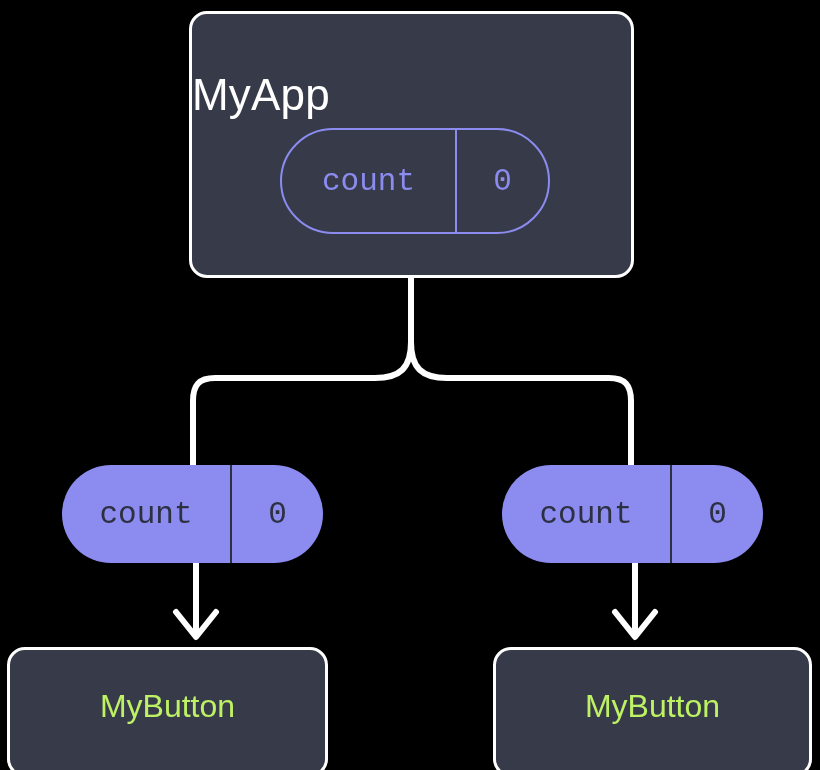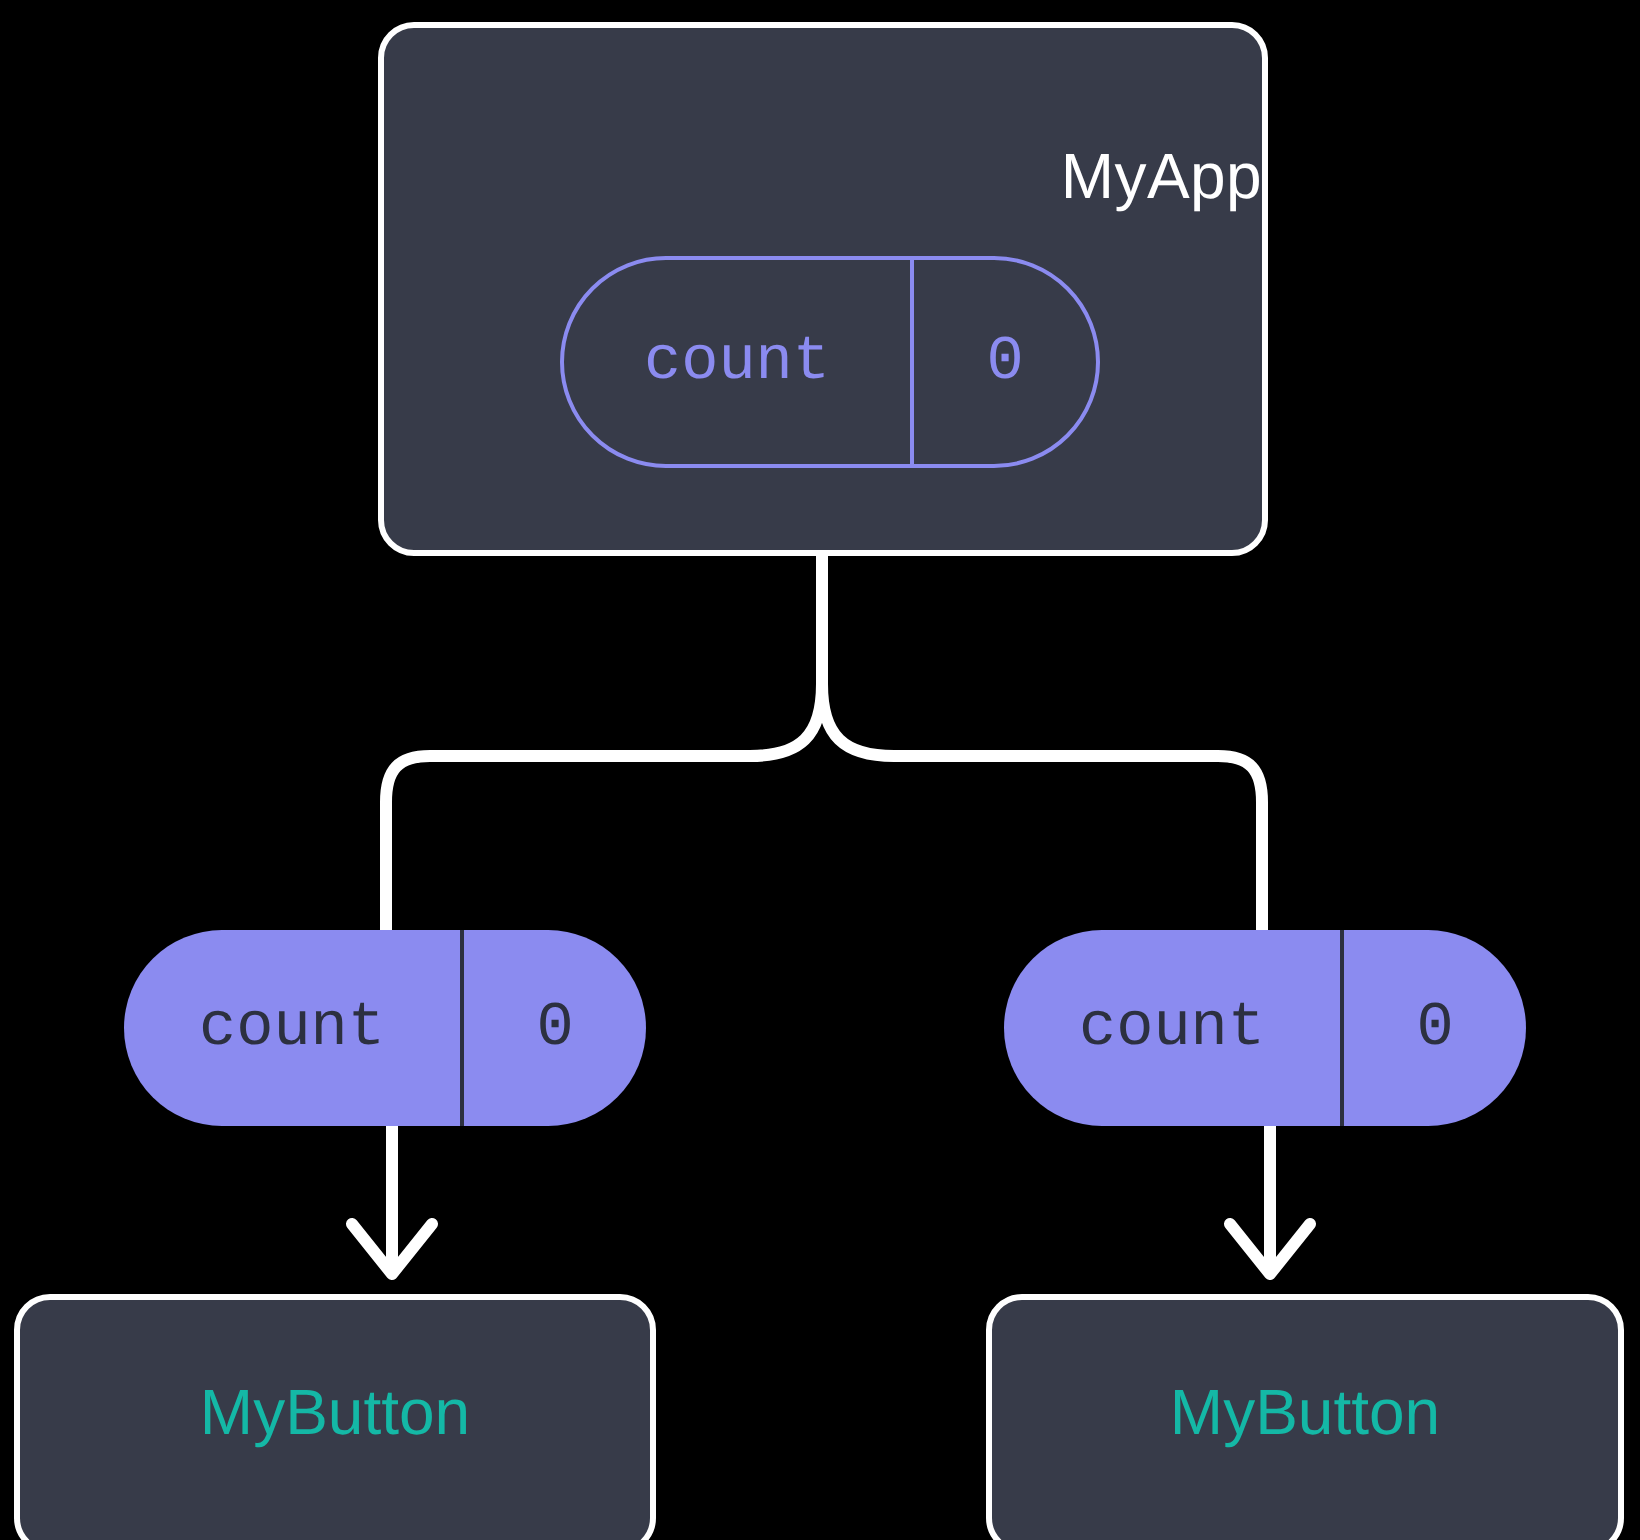--- a/index.html
+++ b/index.html
@@ -51,23 +51,23 @@
     left: 189px;
     top: 11px;
     width: 445px;
     height: 267px;
   }
 
   .card-title {
     position: absolute;
     left: 0;
     right: 0;
-    text-align: right;
+    text-align: left;
     color: #ffffff;
-    font-size: 32px;
+    font-size: 44px;
     font-weight: 400;
     letter-spacing: 0.2px;
     white-space: nowrap;
   }
 
   #app-title {
     top: 56px;
   }
 
   
@@ -149,21 +149,21 @@
     width: 319px;
     height: 130px;
   }
 
   .btn-label {
     position: absolute;
     left: 0;
     right: 0;
     top: 38px;
     text-align: center;
-    color: #14b8a6;
+    color: #bef264;
     font-size: 32px;
     font-weight: 400;
     white-space: nowrap;
   }
 </style>
 </head>
 <body>
 
 <div id="stage">
 

